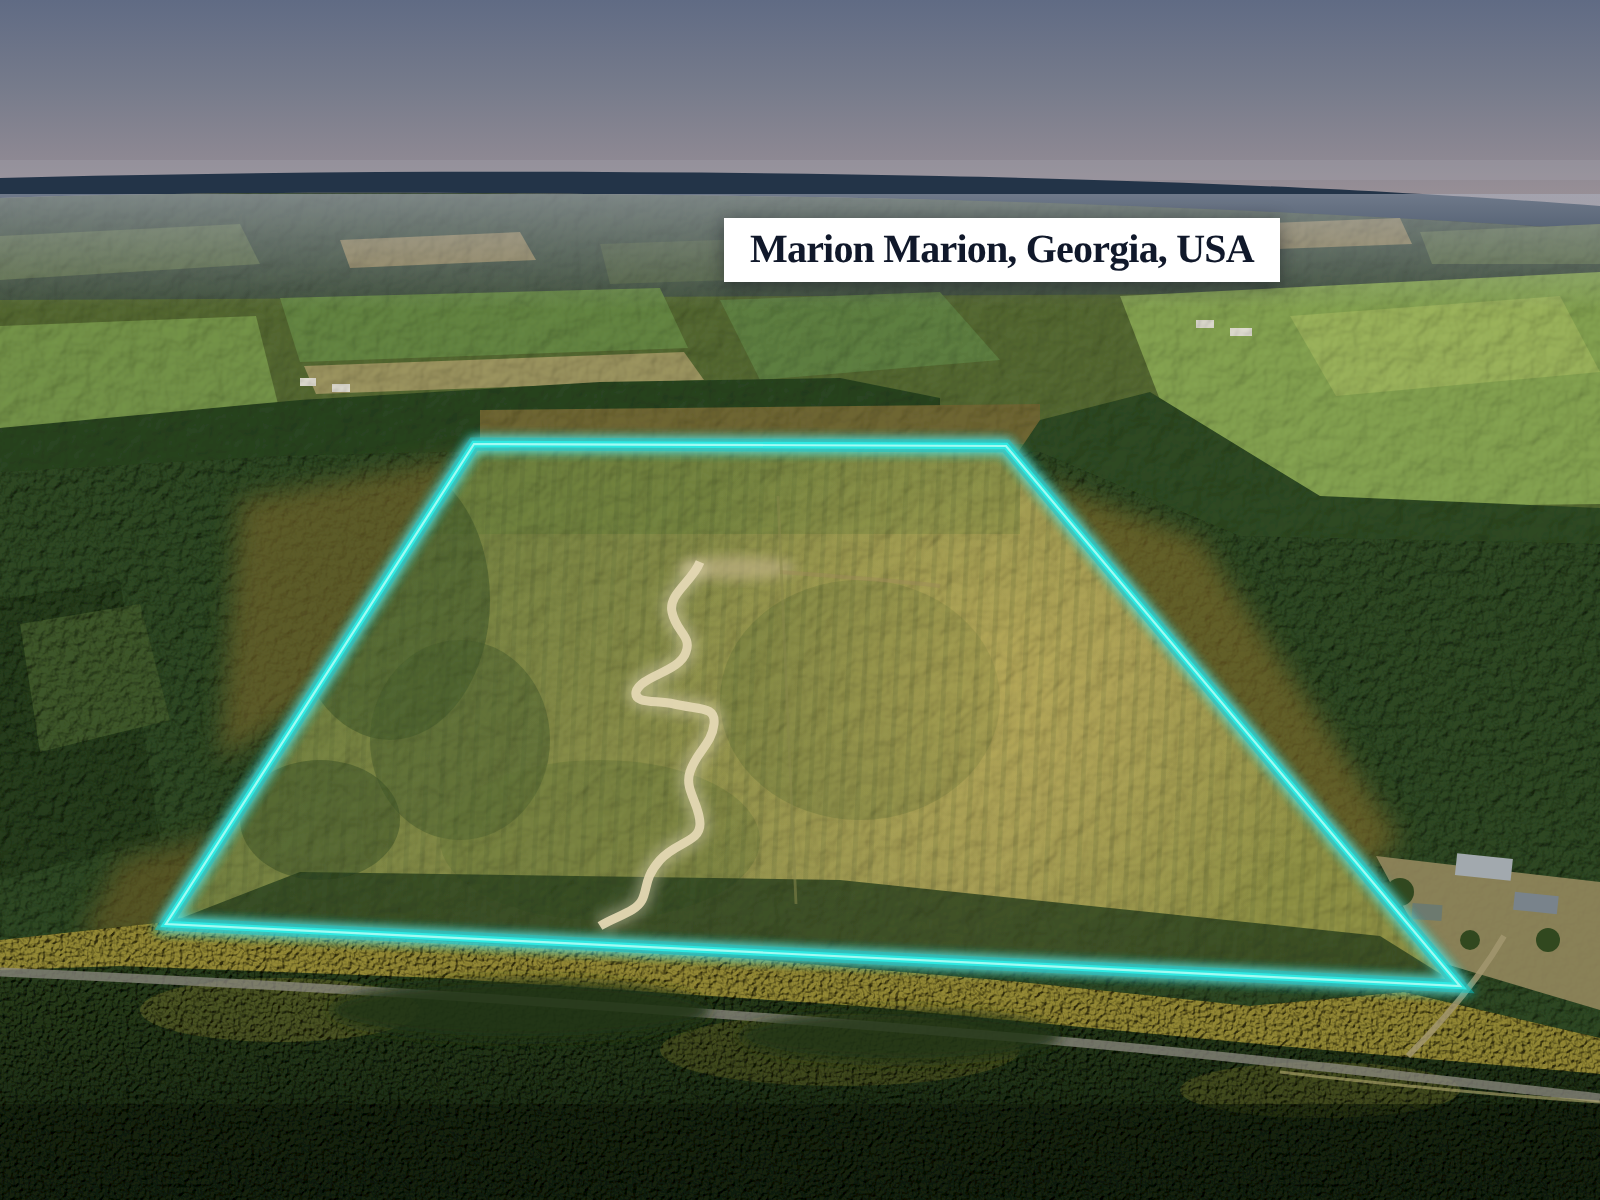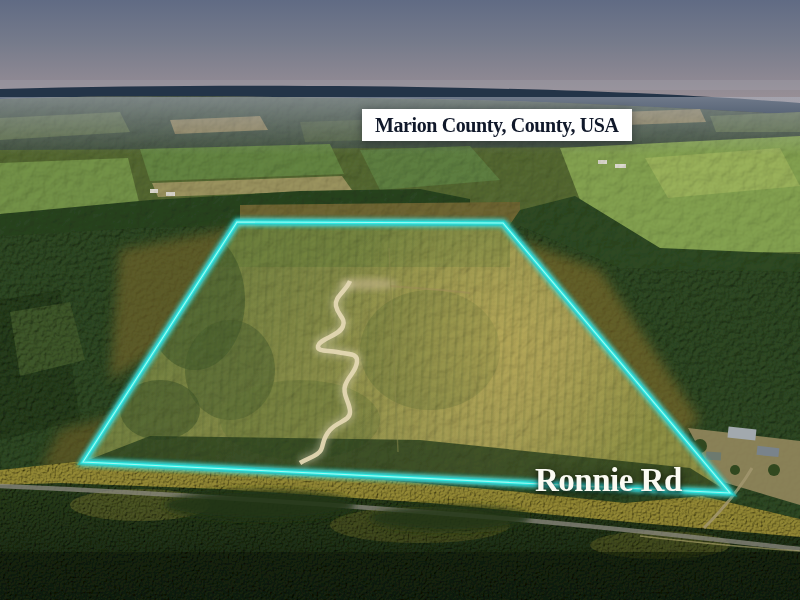--- a/index.html
+++ b/index.html
@@ -218,16 +218,15 @@
       <polygon fill="none" stroke="#2ee9e2" stroke-width="3.2" points="237,222 503,223 730,493 83,462"></polygon>
       <polygon fill="none" stroke="#aefcf4" stroke-width="1.1" opacity="0.9" points="237,222 503,223 730,493 83,462"></polygon>
     </g>
 
     <g filter="url(#softGlow)">
       <line stroke="url(#pinG)" stroke-width="5" opacity="0.85" x1="360" x2="360" y1="106" y2="297"></line>
       <line stroke="url(#pinG)" stroke-width="2.8" x1="360" x2="360" y1="106" y2="297"></line>
     </g>
   </svg>
 
-  <div class="location-tag">Marion County, County, USA</div>
-  <div class="road-label">Ronnie Rd</div>
+  <div class="location-tag">Marion Marion, Georgia, USA</div>
 
 </div>
 
 </body></html>

